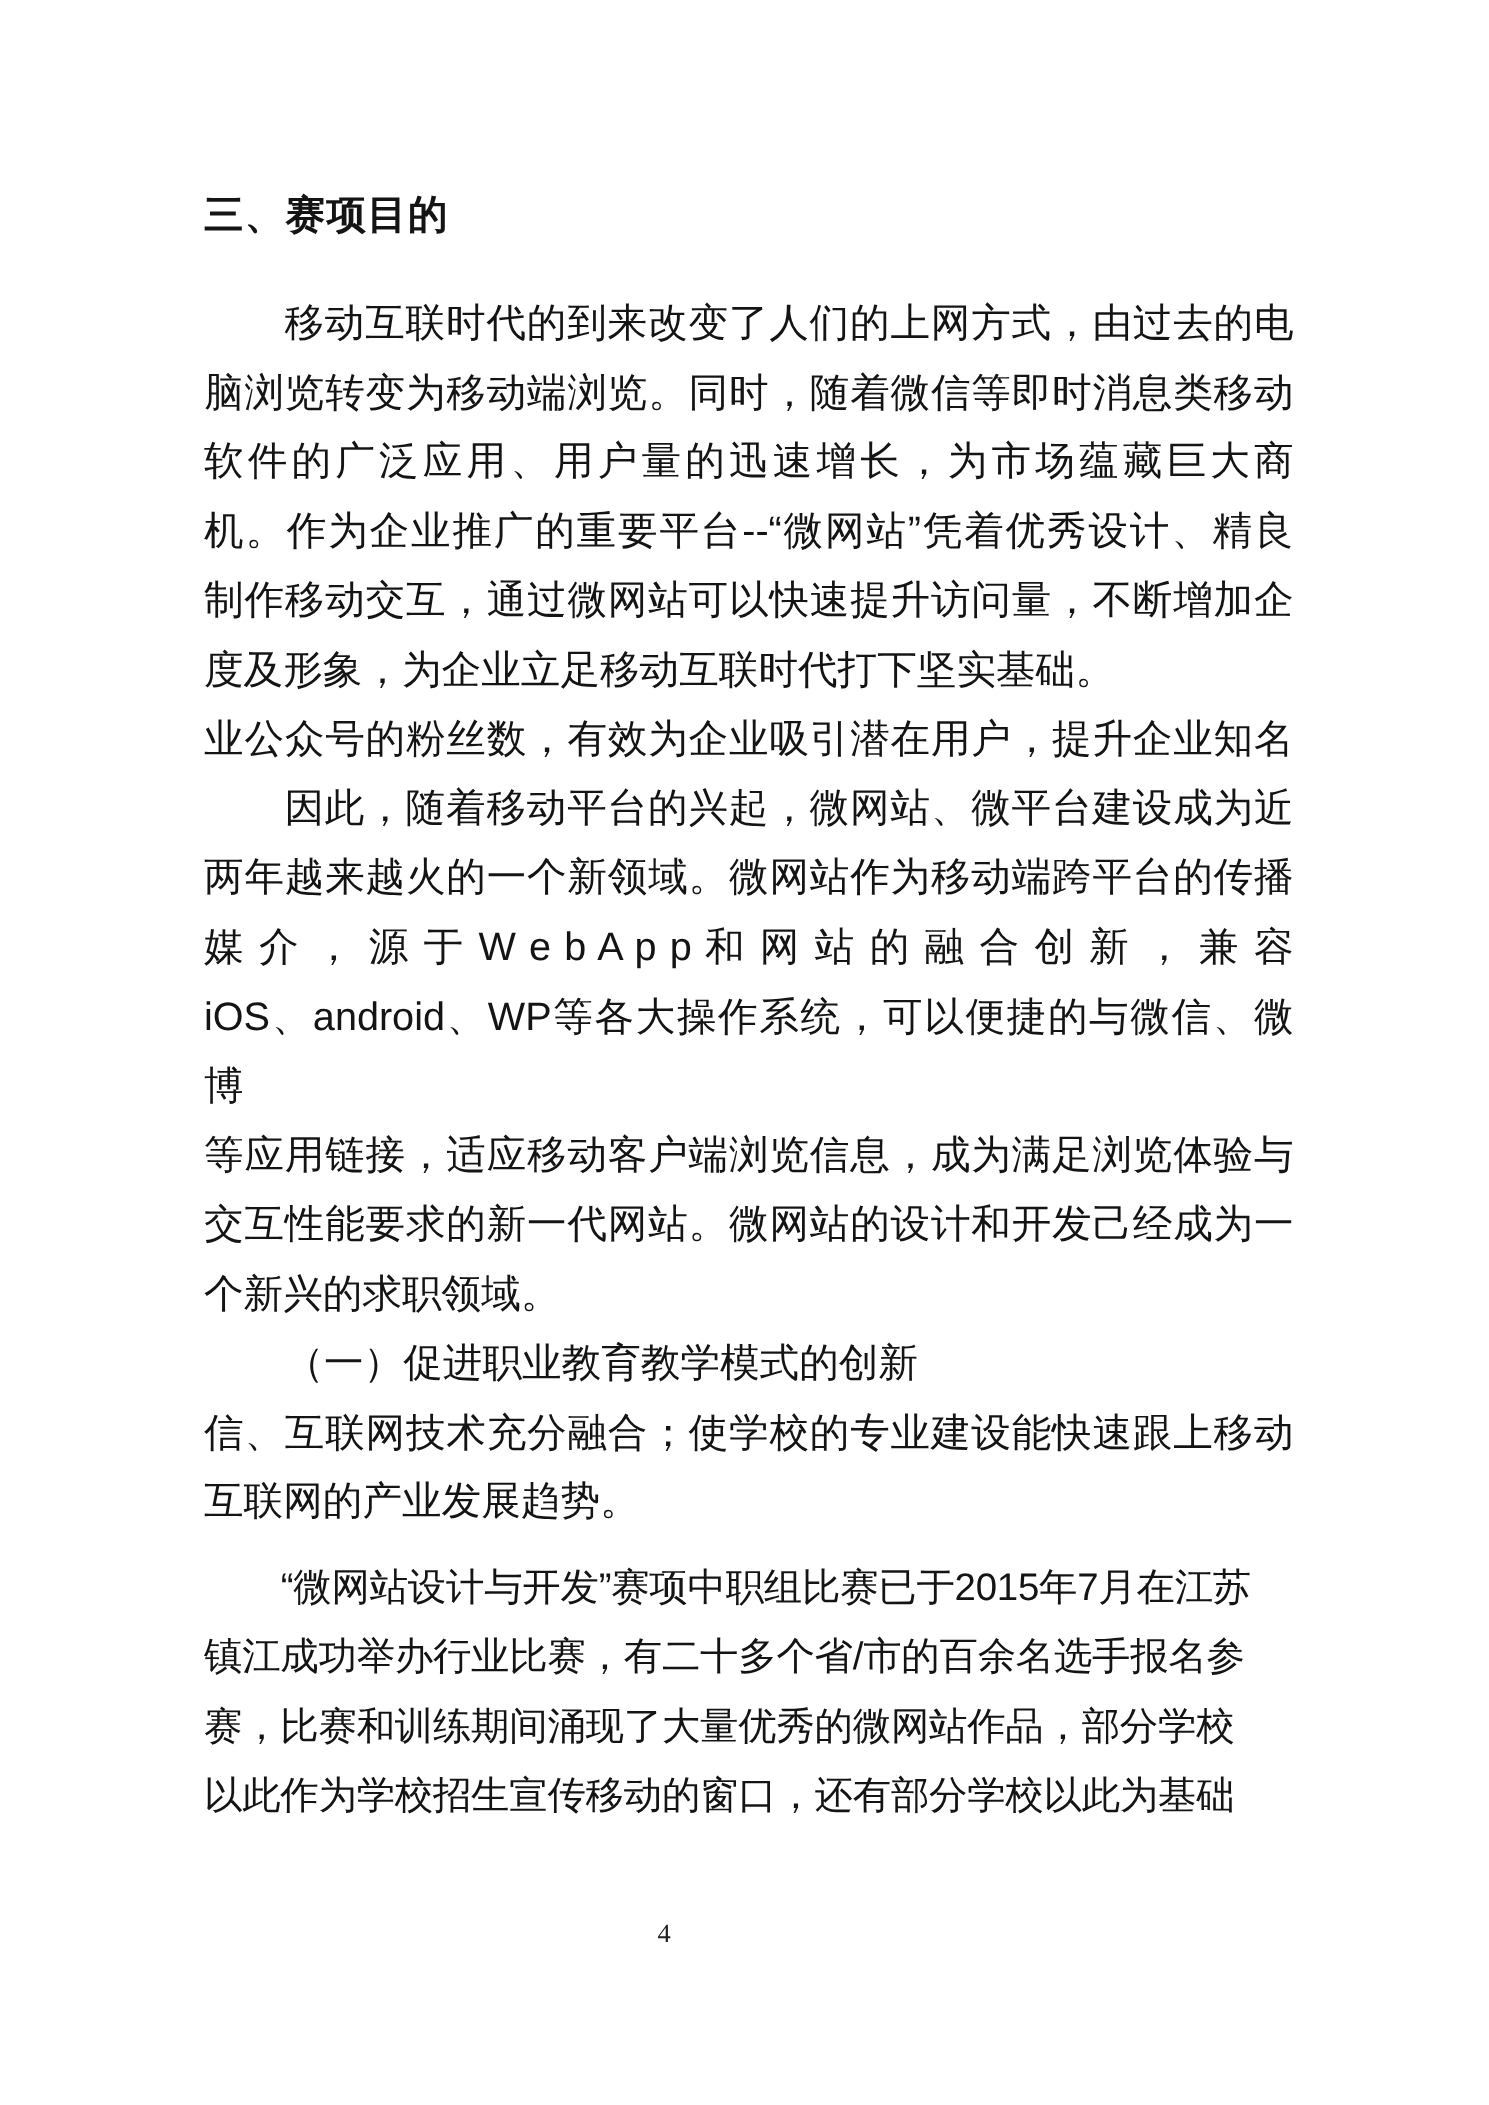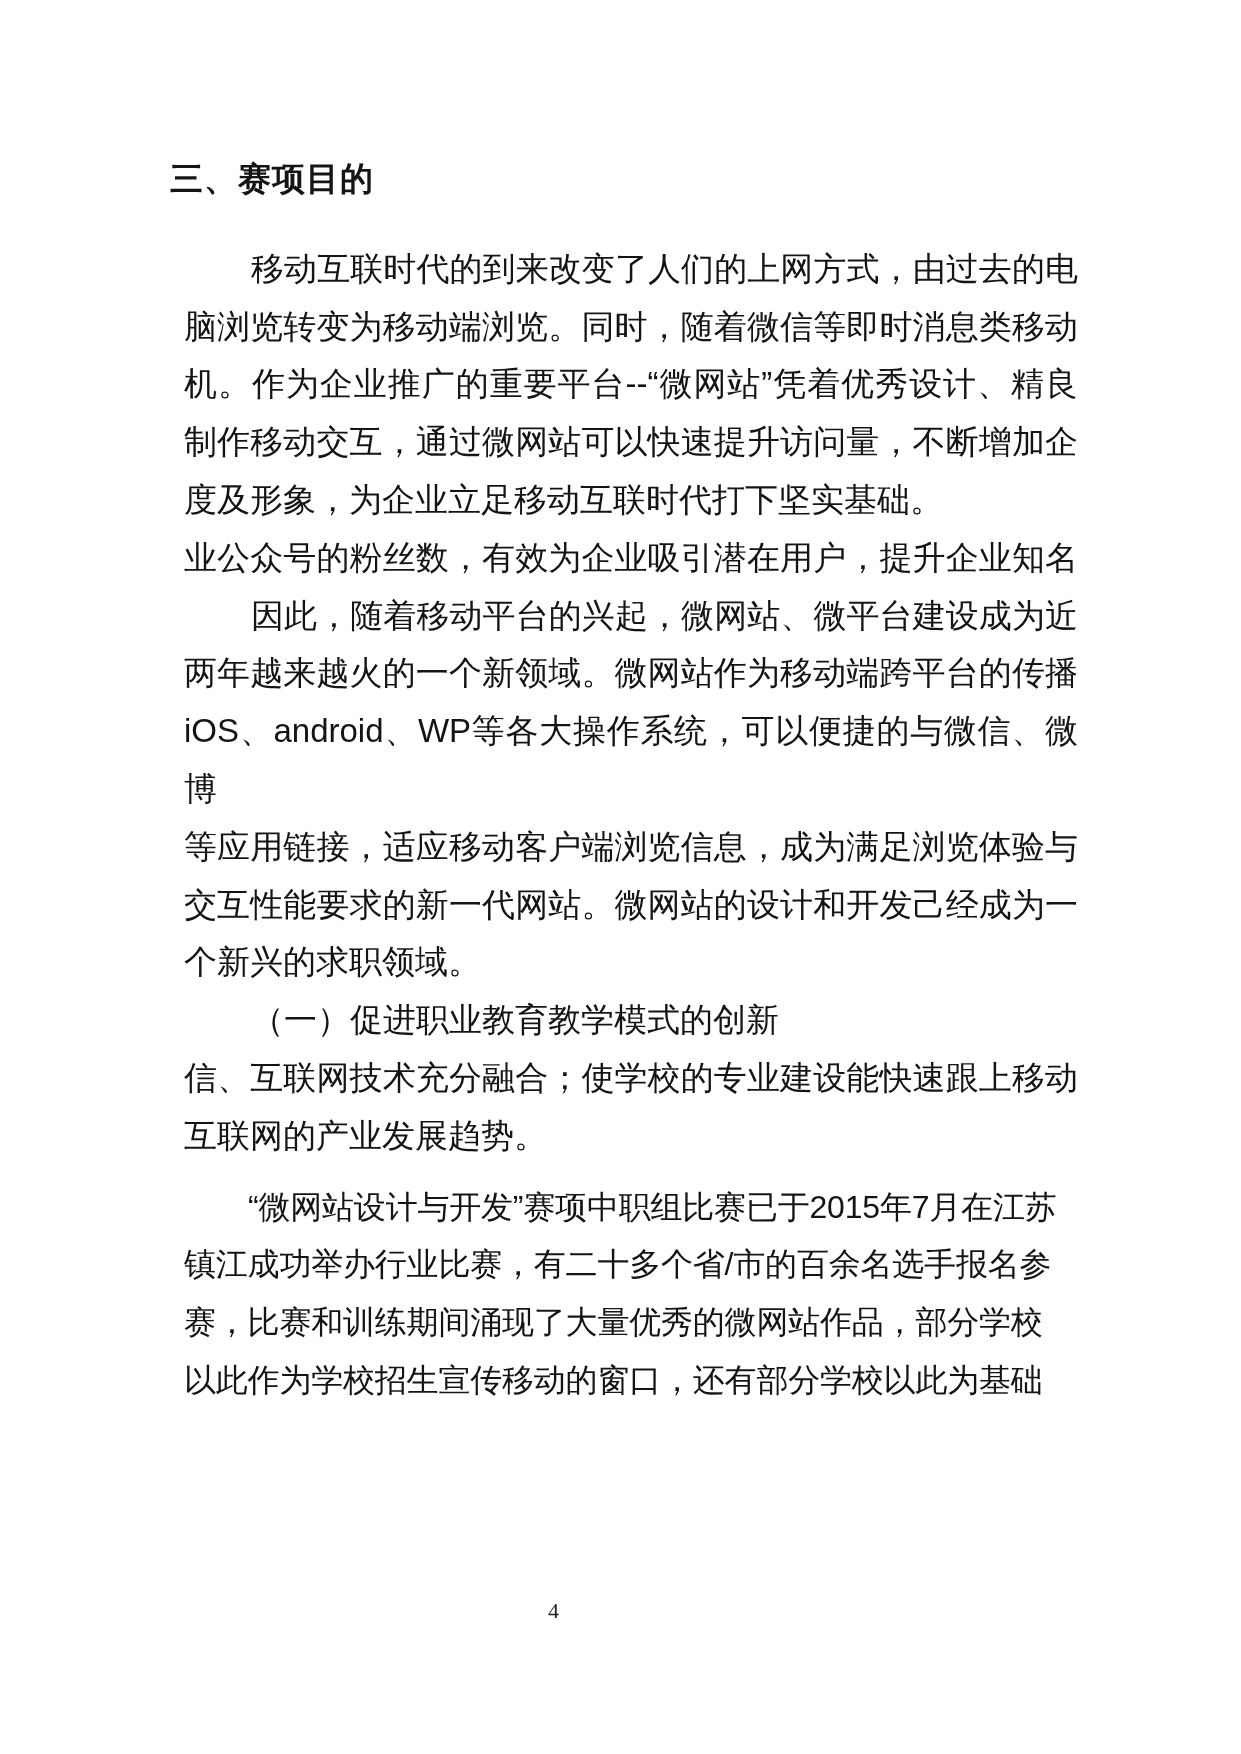--- a/index.html
+++ b/index.html
@@ -20,21 +20,21 @@
     font-size: 33px;
     line-height: 57.8px;
   }
   .heading {
     font-weight: bold;
     letter-spacing: 1px;
     margin-bottom: 32px;
   }
   .para { margin: 0; }
   
-  .line { text-align: justify; text-align-last: justify; margin-left: 14px; }
+  .line { text-align: justify; text-align-last: justify; }
   .line.end { text-align-last: left; }
   .line.indent { text-indent: 67px; }
   
   .para.alt { font-size: 32px; letter-spacing: -0.2px; margin-top: 14px; }
   .para.alt .line { text-align: left; text-align-last: left; }
   .para.alt .line.indent { text-indent: 64px; }
   .page-number {
     position: absolute;
     left: 0;
     top: 1598px;
@@ -48,28 +48,30 @@
 </head>
 <body>
 
 <div class="page">
   <div class="doc">
     <div class="heading">三、赛项目的</div>
     <div id="doc-paragraphs">
         <div class="para">
           <div class="line indent">移动互联时代的到来改变了人们的上网方式，由过去的电</div>
           <div class="line">脑浏览转变为移动端浏览。同时，随着微信等即时消息类移动</div>
+          <div class="line">软件的广泛应用、用户量的迅速增长，为市场蕴藏巨大商</div>
           <div class="line">机。作为企业推广的重要平台--“微网站”凭着优秀设计、精良</div>
           <div class="line">制作移动交互，通过微网站可以快速提升访问量，不断增加企</div>
           <div class="line end">度及形象，为企业立足移动互联时代打下坚实基础。</div>
           <div class="line">业公众号的粉丝数，有效为企业吸引潜在用户，提升企业知名</div>
         </div>
         <div class="para">
           <div class="line indent">因此，随着移动平台的兴起，微网站、微平台建设成为近</div>
           <div class="line">两年越来越火的一个新领域。微网站作为移动端跨平台的传播</div>
+          <div class="line">媒 介 ， 源 于 W e b A p p 和 网 站 的 融 合 创 新 ， 兼 容</div>
           <div class="line">iOS、android、WP等各大操作系统，可以便捷的与微信、微博</div>
           <div class="line">等应用链接，适应移动客户端浏览信息，成为满足浏览体验与</div>
           <div class="line">交互性能要求的新一代网站。微网站的设计和开发己经成为一</div>
           <div class="line end">个新兴的求职领域。</div>
         </div>
         <div class="para">
           <div class="line indent end">（一）促进职业教育教学模式的创新</div>
         </div>
         <div class="para">
           <div class="line">信、互联网技术充分融合；使学校的专业建设能快速跟上移动</div>

